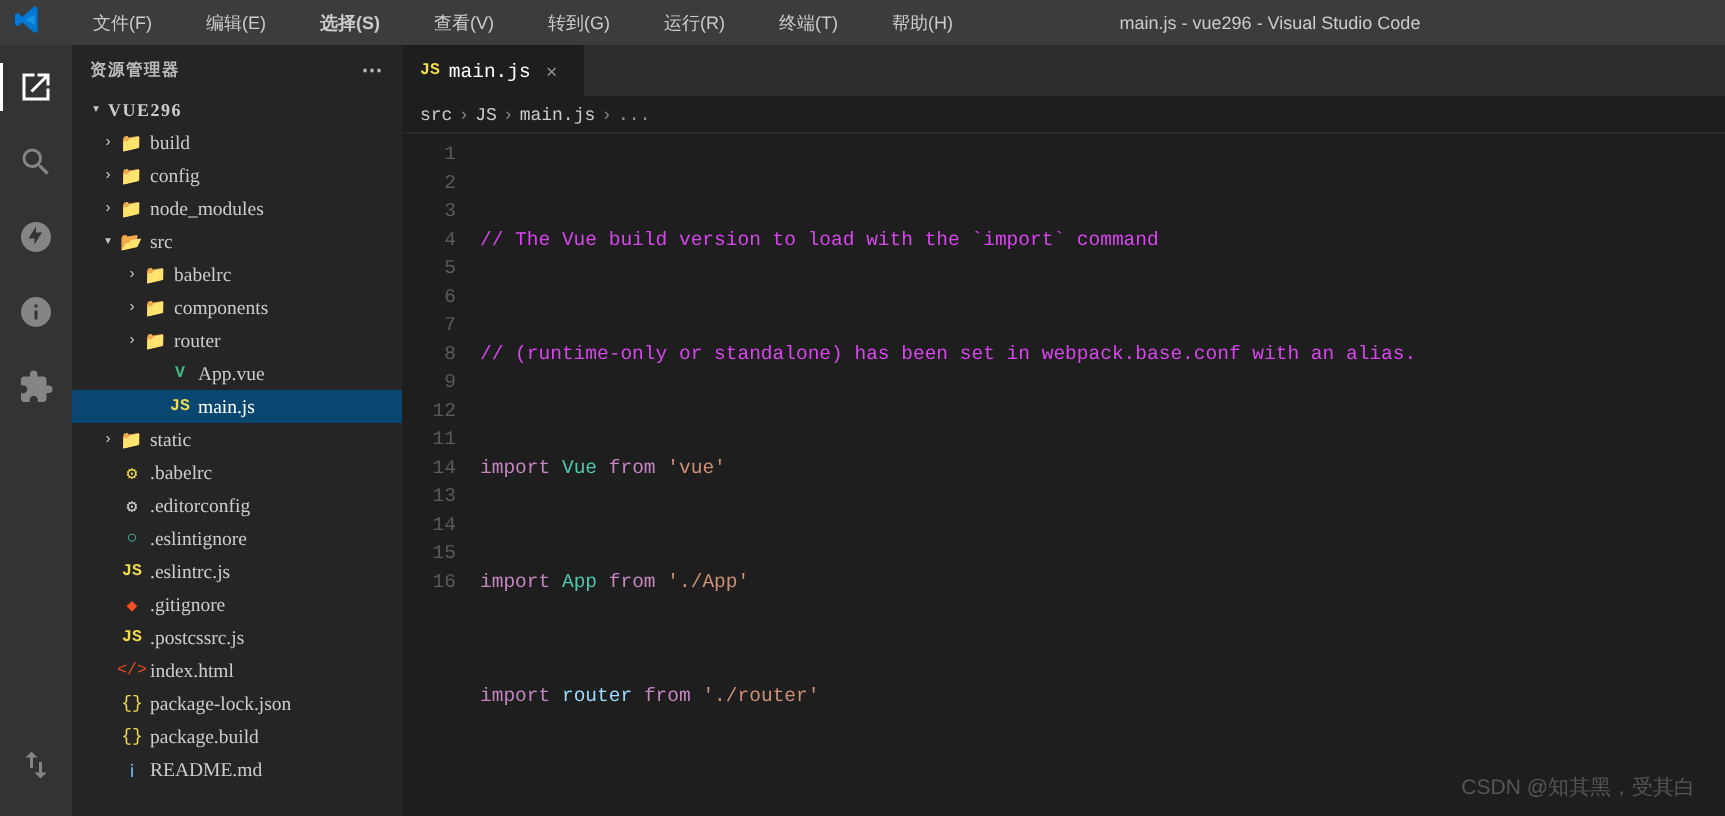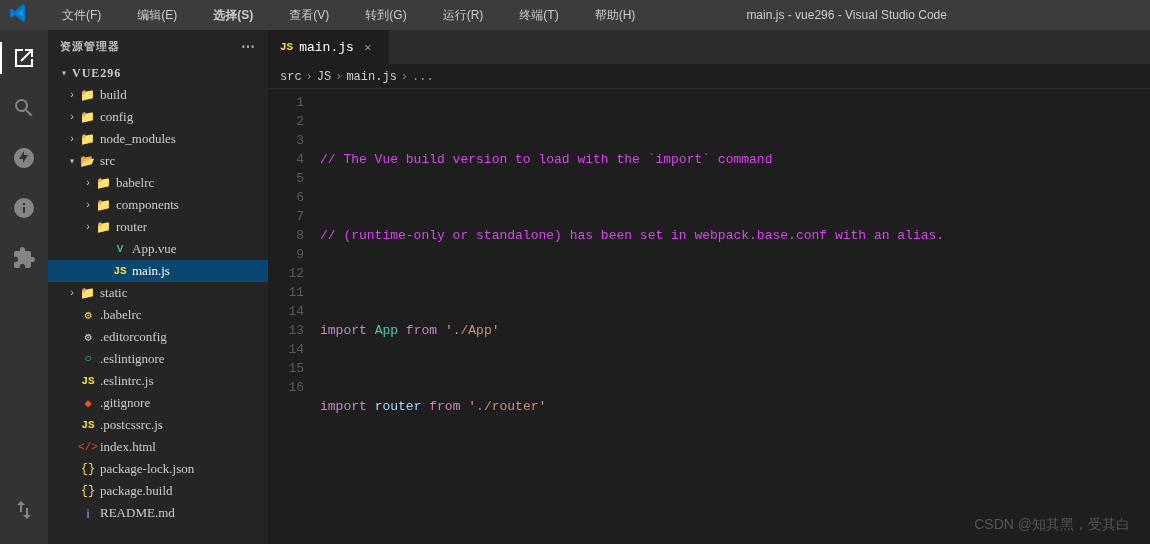--- a/index.html
+++ b/index.html
@@ -503,20 +503,21 @@
         <span class="line-num">14</span>
         <span class="line-num">15</span>
         <span class="line-num">16</span>
       </div>
       <div id="code-content">
         
         <span class="code-line"><span class="c-comment">// The Vue build version to load with the `import` command</span></span>
         
         <span class="code-line"><span class="c-comment">// (runtime-only or standalone) has been set in webpack.base.conf with an alias.</span></span>
         
+        <span class="code-line"><span class="c-import-kw">import</span> <span class="c-module">Vue</span> <span class="c-from">from</span> <span class="c-string">'vue'</span></span>
         
         <span class="code-line"><span class="c-import-kw">import</span> <span class="c-module">App</span> <span class="c-from">from</span> <span class="c-string">'./App'</span></span>
         
         <span class="code-line"><span class="c-import-kw">import</span> <span style="color:#9cdcfe;">router</span> <span class="c-from">from</span> <span class="c-string">'./router'</span></span>
         
         <span class="code-line"> </span>
         
         
         
         

